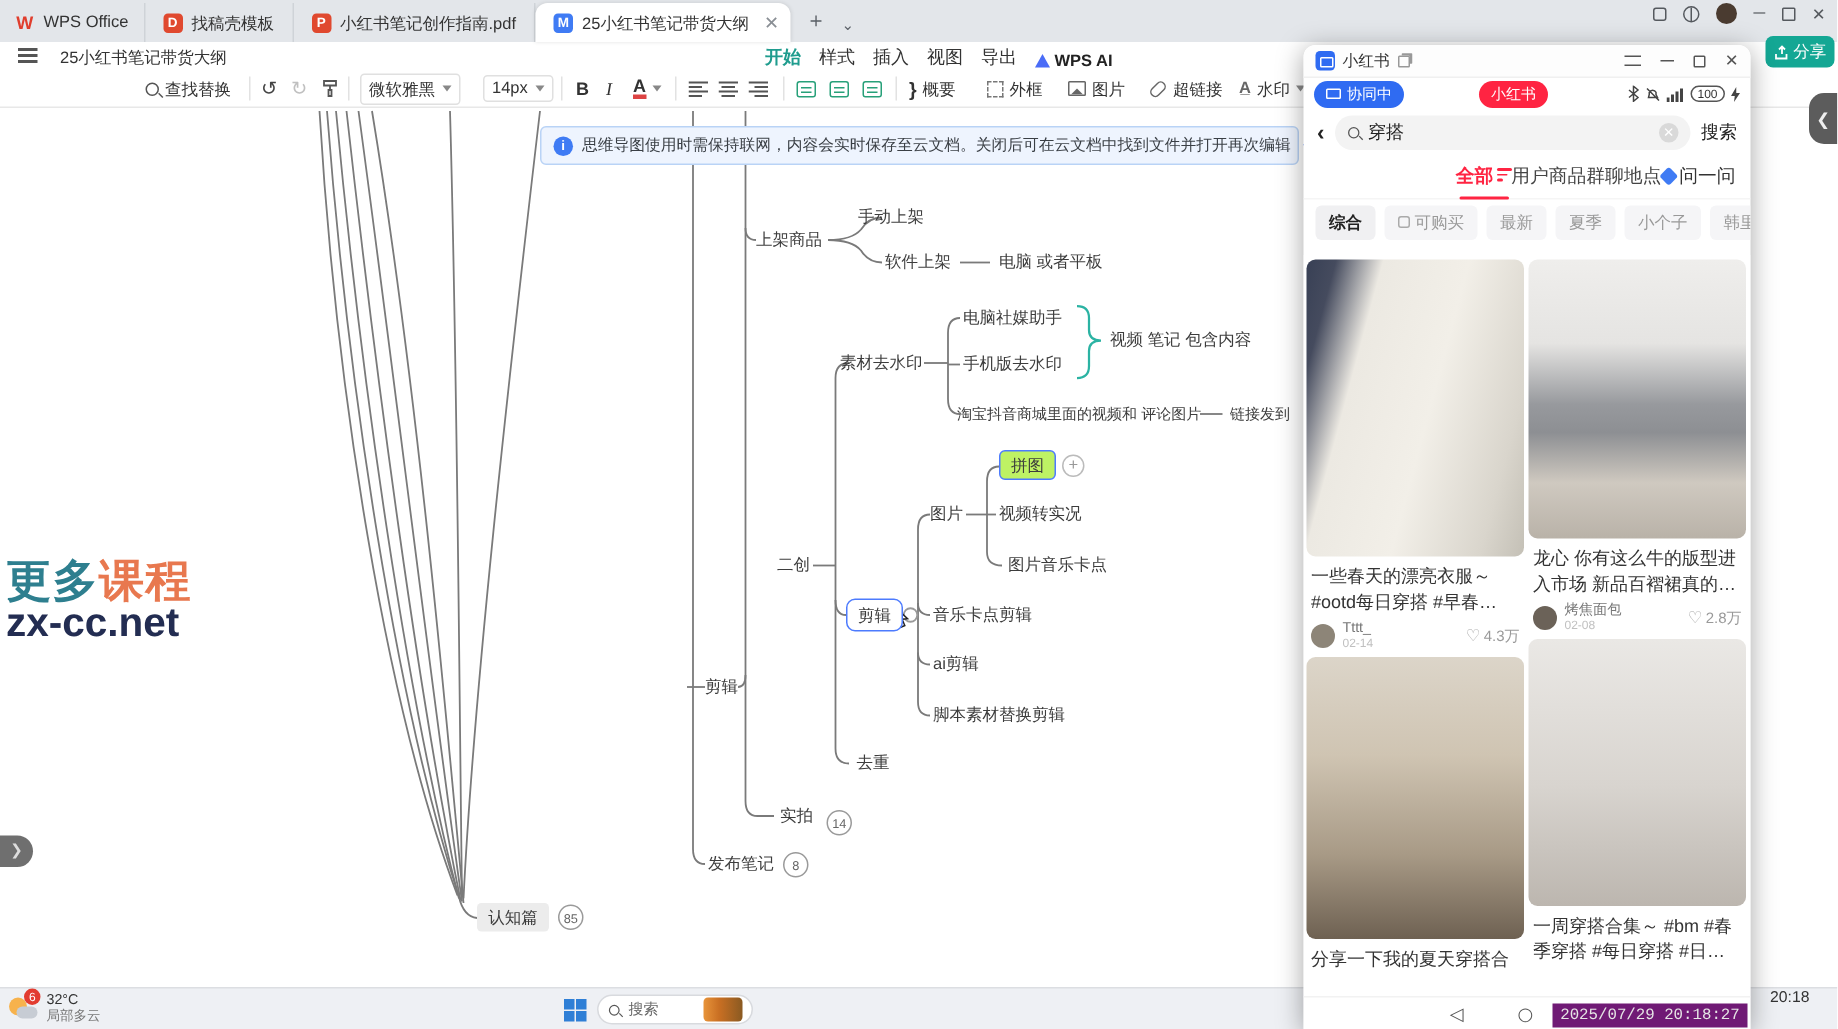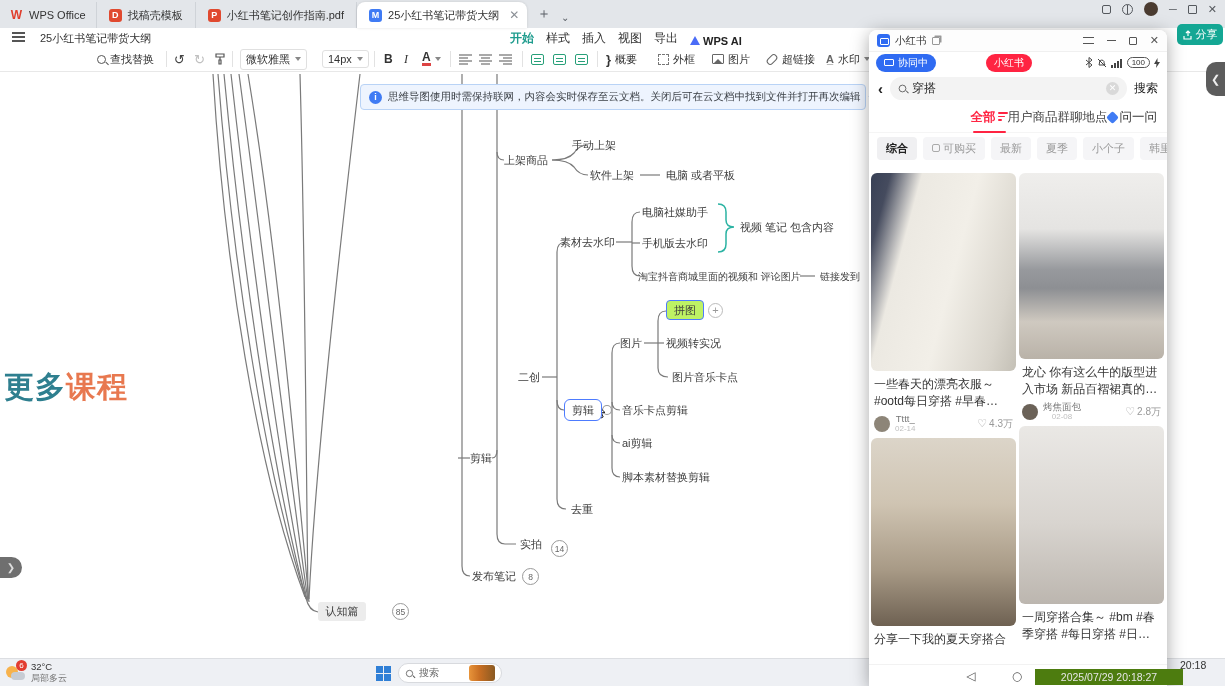--- a/index.html
+++ b/index.html
@@ -161,31 +161,31 @@
   .pgrid { position:absolute; left:0; top:140px; width:298px; height:494px; background:#fff; }
   .pcol { position:absolute; top:3px; width:145px; }
   .pcol1 { left:2px; } .pcol2 { left:150px; }
   .pcard { margin-bottom:5px; }
   .pimg { width:100%; border-radius:6px; }
   .img1 { height:198px; background:linear-gradient(105deg,#384055 0%,#454b5e 10%,#ece9e2 26%,#f2efe8 55%,#d9d5cc 85%,#c4c0b6 100%); }
   .img2 { height:186px; background:linear-gradient(180deg,#efeeec 0%,#e5e4e2 30%,#97999d 52%,#8d8f93 62%,#cfc9c0 80%,#b9b2a8 100%); }
   .img3 { height:188px; background:linear-gradient(180deg,#dcd5c9 0%,#cfc4b2 35%,#a89a86 70%,#6e6152 100%); }
   .img4 { height:178px; background:linear-gradient(180deg,#eae8e5 0%,#d8d4cf 55%,#bcb6af 100%); }
   .ptitle2 { font-size:12px; color:#333; line-height:17px; padding:5px 3px 1px; display:-webkit-box; -webkit-line-clamp:2; -webkit-box-orient:vertical; overflow:hidden; }
-  .pauthor { display:flex; align-items:center; gap:5px; padding:3px 3px 0;text-align:center; }
+  .pauthor { display:flex; align-items:center; gap:5px; padding:3px 3px 0; }
   .pav { width:16px; height:16px; border-radius:50%; background:#8d8578; }
   .pav.b { background:#6b6258; }
   .pnm { font-size:9.5px; color:#777; line-height:10px; }
   .pdt { font-size:8px; color:#c0c0c0; line-height:9px; }
   .plikes { margin-left:auto; font-size:10px; color:#999; display:flex; gap:2px; align-items:center; }
   .heart { font-size:11px; color:#aaa; font-family:"DejaVu Sans",sans-serif; }
 
   .pnav { position:absolute; left:0; bottom:0; width:298px; height:22px; background:#fff; border-top:1px solid #f2f2f2; display:flex; align-items:center; justify-content:center; gap:36px; color:#555; font-size:12px; font-family:"DejaVu Sans",sans-serif; }
 
-  .timestamp { position:absolute; left:1035px; top:669px; width:148px; height:16px; background:#4d7c0f; color:#e6e6e6; font-family:Liberation Sans, sans-serif; font-size:10.5px; display:flex; align-items:center; justify-content:center; z-index:40; }
+  .timestamp { position:absolute; left:1035px; top:669px; width:130px; height:16px; background:#701a75; color:#e6e6e6; font-family:Liberation Mono, monospace; font-size:10.5px; display:flex; align-items:center; justify-content:center; z-index:40; }
   .clock { position:absolute; left:1180px; top:659px; font-size:10.5px; color:#333; z-index:4; }
 </style>
 </head>
 <body>
 
 <div id="root">
 
   <div class="tabbar">
     <div class="tab home">
       <span class="favicon fav-w">W</span>
@@ -375,20 +375,21 @@
     </svg>
 
     <div class="banner">
       <span class="binfo">i</span>
       <span class="btext">思维导图使用时需保持联网，内容会实时保存至云文档。关闭后可在云文档中找到文件并打开再次编辑</span>
       <span class="blink">去云文档</span>
       <span class="bx">✕</span>
     </div>
 
     <div class="wm1"><span class="t">更多</span><span class="o">课程</span></div>
+    <div class="wm2">zx-cc.net</div>
 
     <div class="mm" style="left:504px; top:81px;">上架商品</div>
     <div class="mm" style="left:572px; top:66px;">手动上架</div>
     <div class="mm" style="left:590px; top:96px;">软件上架</div>
     <div class="mm" style="left:666px; top:96px;">电脑 或者平板</div>
 
     <div class="mm" style="left:560px; top:163px;">素材去水印</div>
     <div class="mm" style="left:642px; top:133px;">电脑社媒助手</div>
     <div class="mm" style="left:642px; top:164px;">手机版去水印</div>
     <div class="mm" style="left:740px; top:148px;">视频 笔记 包含内容</div>
@@ -407,21 +408,21 @@
     <div class="mm" style="left:622px; top:364px;">ai剪辑</div>
     <div class="mm" style="left:622px; top:398px;">脚本素材替换剪辑</div>
 
     <div class="mm" style="left:470px; top:379px;">剪辑</div>
     <div class="mm" style="left:571px; top:430px;">去重</div>
     <div class="mm" style="left:520px; top:465px;">实拍</div>
     <div class="cnum" style="left:551px; top:468px;">14</div>
     <div class="mm" style="left:472px; top:497px;">发布笔记</div>
     <div class="cnum" style="left:522px; top:496px;">8</div>
     <div class="mmbox gray" style="left:318px; top:530px; width:48px; height:19px;">认知篇</div>
-    <div class="cnum" style="left:392px; top:531px;">85</div>
+    <div class="cnum" style="left:372px; top:531px;">85</div>
   </div>
 
   <div class="sharebtn">
       <svg width="10" height="10" viewBox="0 0 10 10">
         <path d="M1 6v3h7V6M5 6V1M3 3l2-2 2 2" stroke="#fff" stroke-width="1.2" fill="none"></path>
       </svg>
       <span>分享</span>
     </div>
   <div class="rhandle">❮</div>
   <div class="lhandle">❯</div>

